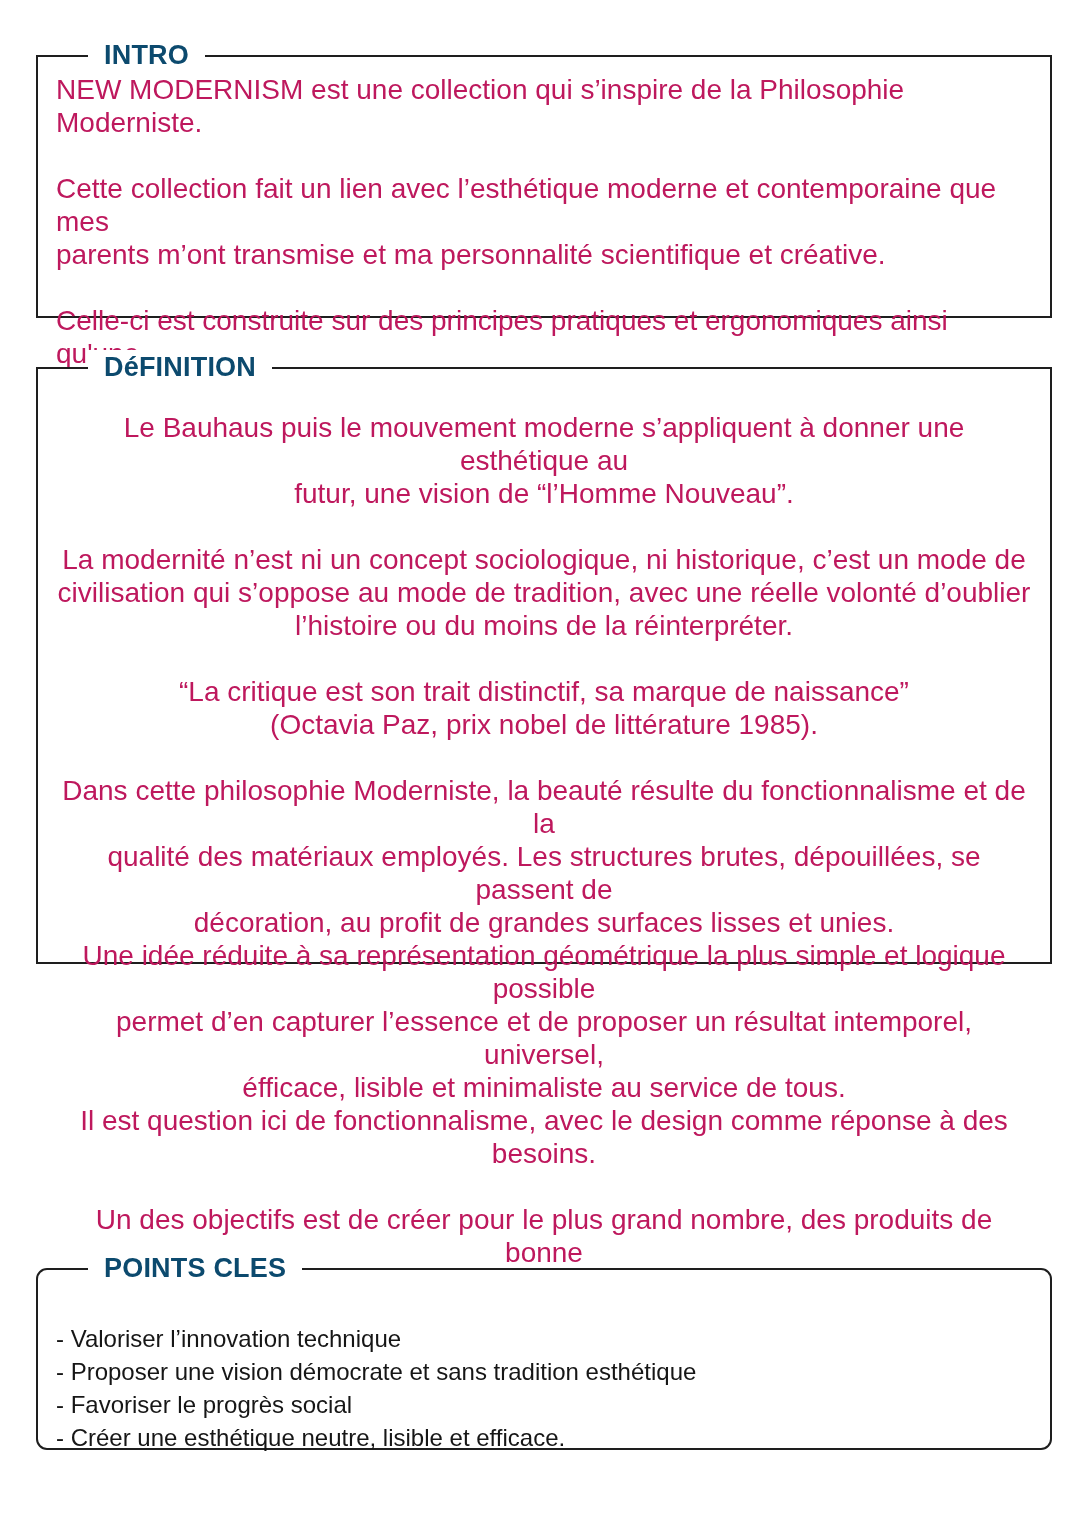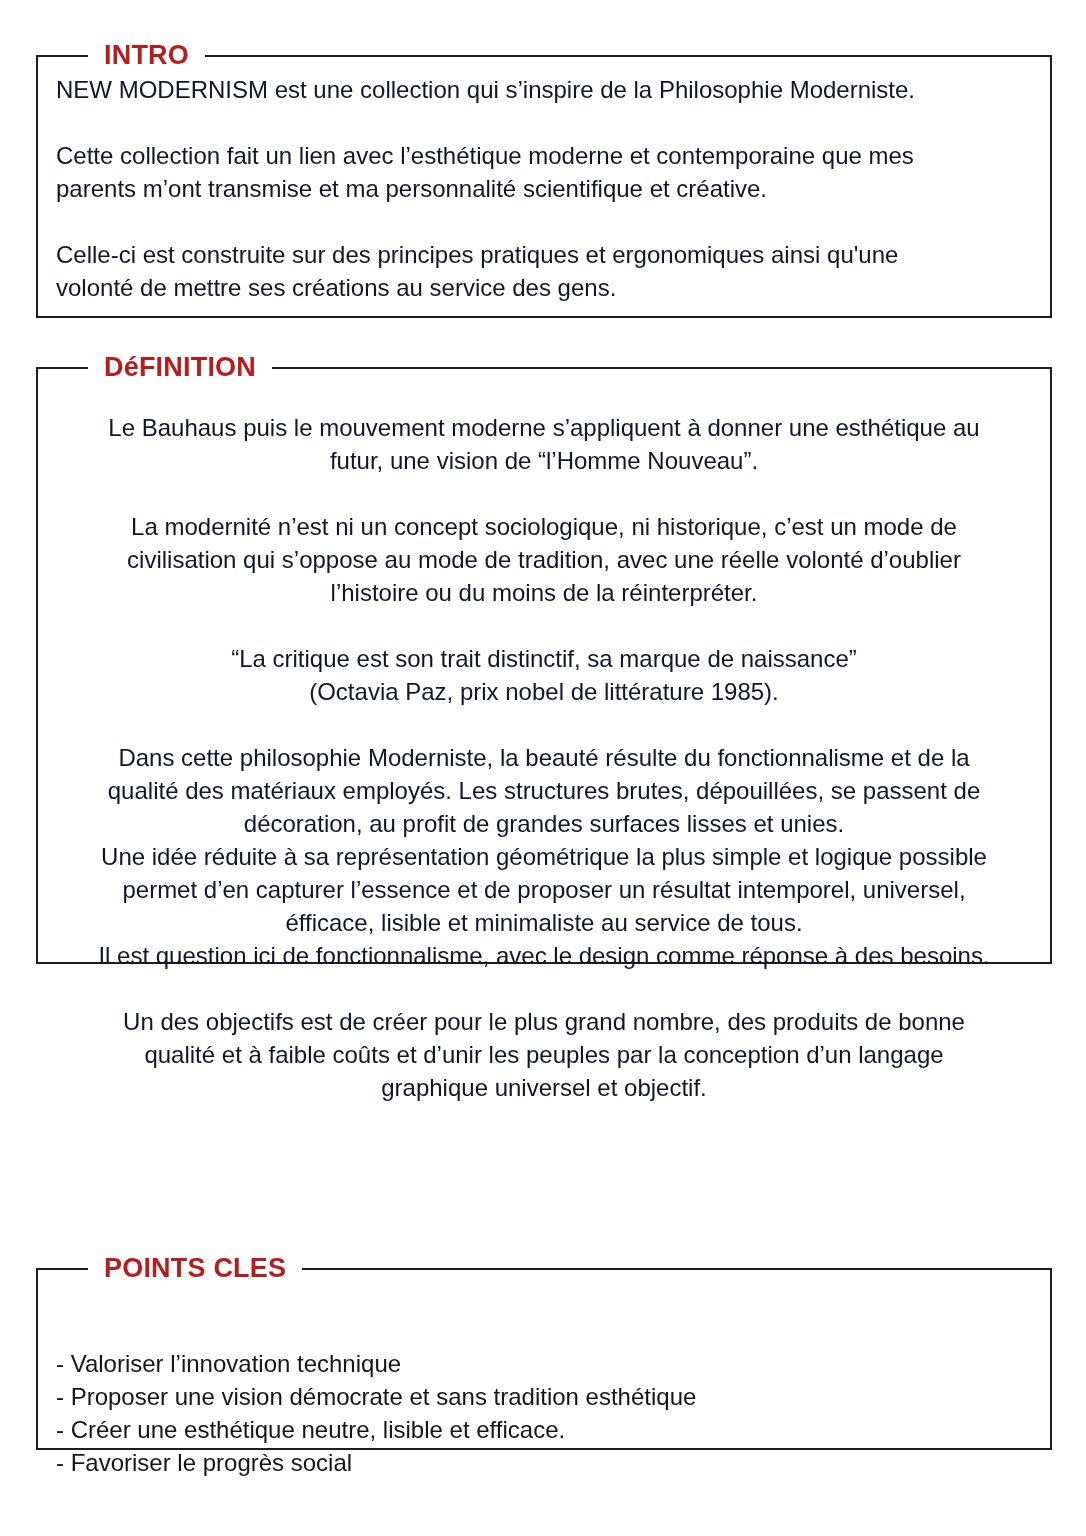--- a/index.html
+++ b/index.html
@@ -24,45 +24,45 @@
   }
   .box {
     position: absolute;
     left: 36px;
     width: 1016px;
     border: 2px solid #1e1e1e;
     background: #ffffff;
   }
   .box-intro   { top: 55px;   height: 263px; }
   .box-def     { top: 367px;  height: 597px; }
-  .box-points  { top: 1268px; height: 182px; }
+  .box-points  { top: 1268px; height: 182px; border-radius: 11px; }
   .box-title {
     position: absolute;
     top: -19px;
     left: 50px;
     background: #ffffff;
     padding: 0 16px;
     font-size: 27px;
     line-height: 34px;
     font-weight: 700;
     letter-spacing: 0.2px;
-    color: #b91c1c;
+    color: #0c4a6e;
     white-space: nowrap;
   }
   .box-body {
     padding: 16px 18px 0 18px;
   }
   .box-def .box-body    { padding-top: 42px; text-align: center; }
-  .box-points .box-body { padding-top: 34px; margin-top: 43px; }
+  .box-points .box-body { padding-top: 52px; }
   .para {
     margin: 0 0 33px 0;
-    font-size: 24px;
+    font-size: 28px;
     line-height: 33px;
     white-space: pre-line;
-    color: #0f172a;
+    color: #be185d;
   }
   .para:last-child { margin-bottom: 0; }
   .key-list { margin: 0; padding: 0; }
   .key-item {
     font-size: 24px;
     line-height: 33px;
     color: #161616;
   }
 </style>
 </head>
@@ -103,19 +103,19 @@
 graphique universel et objectif.</p>
     </div>
   </section>
 
   <section class="box box-points">
     <div class="box-title">POINTS CLES</div>
     <div class="box-body">
       <div class="key-list">
         <div class="key-item">- Valoriser l’innovation technique</div>
         <div class="key-item">- Proposer une vision démocrate et sans tradition esthétique</div>
+        <div class="key-item">- Favoriser le progrès social</div>
         <div class="key-item">- Créer une esthétique neutre, lisible et efficace.</div>
-        <div class="key-item">- Favoriser le progrès social</div>
       </div>
     </div>
   </section>
 
 </div>
 
 </body></html>

